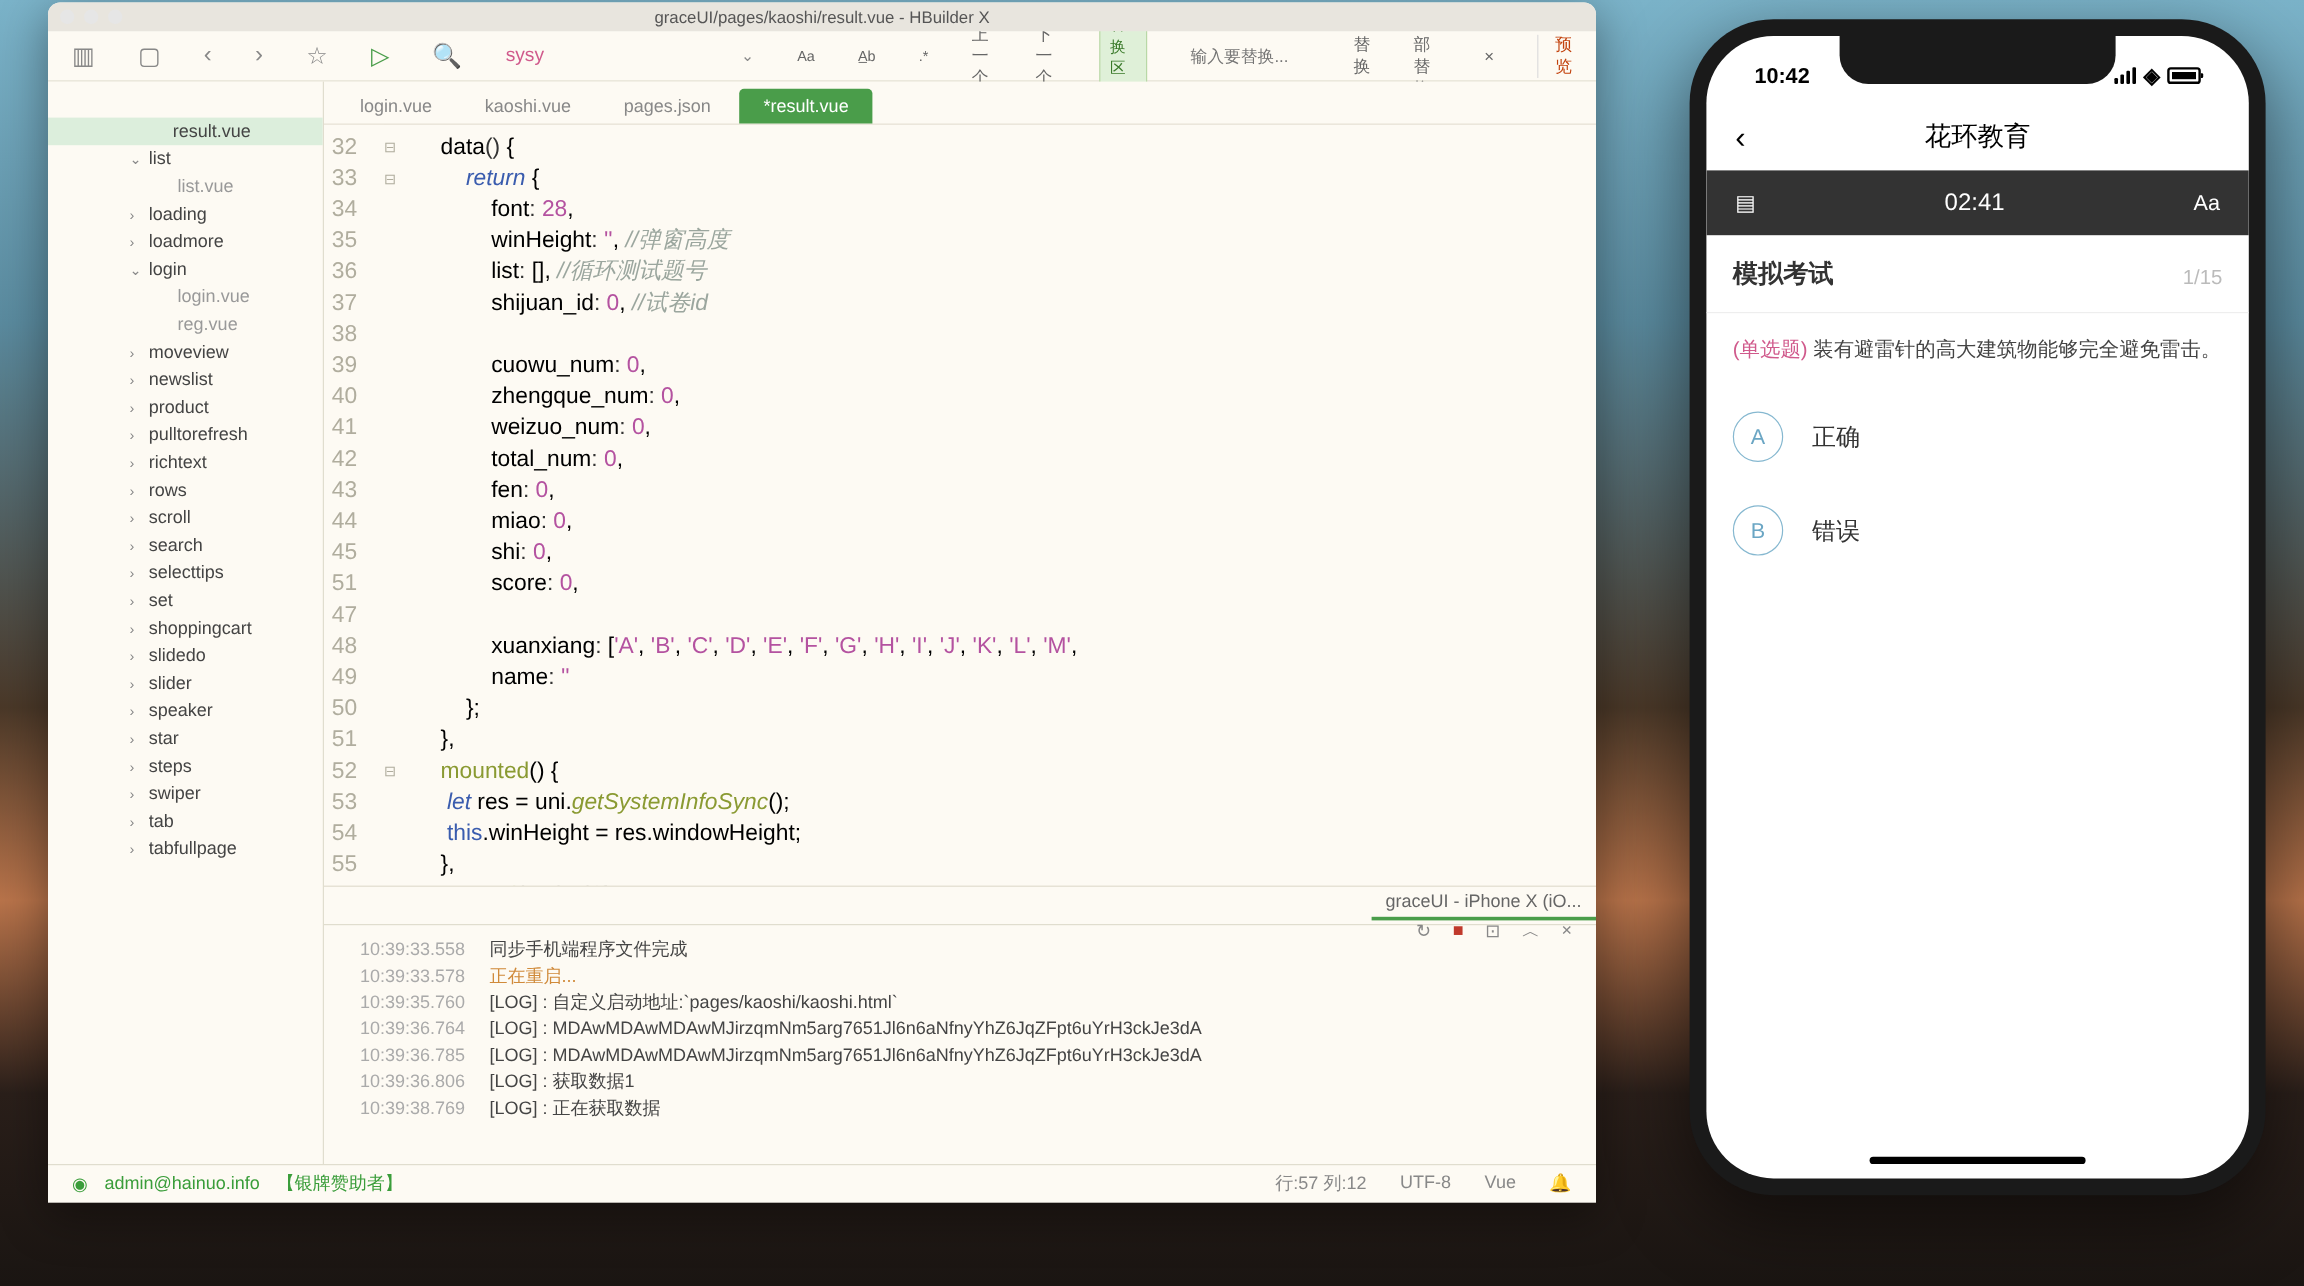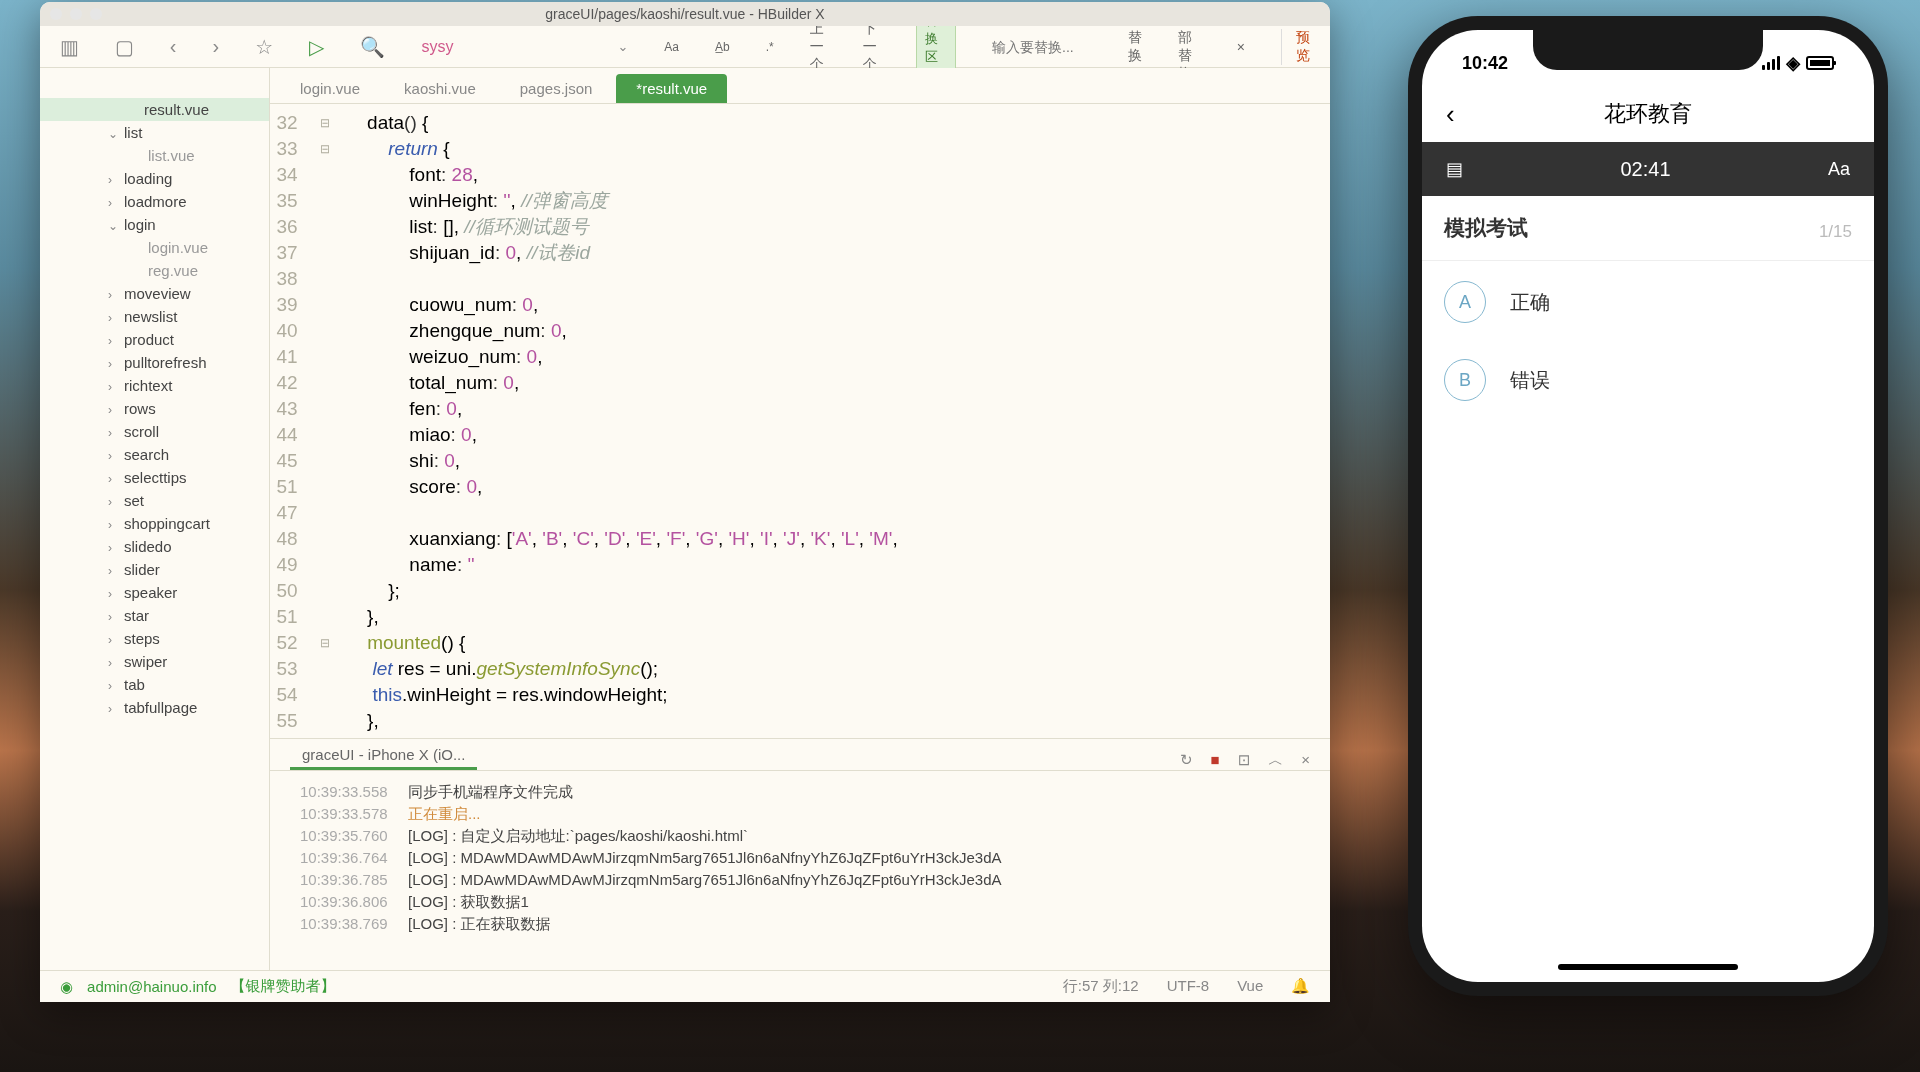--- a/index.html
+++ b/index.html
@@ -86,21 +86,21 @@
       background: #fdfaf3;
       border-right: 1px solid #e0ddce;
       overflow: hidden;
       padding-top: 30px;
     }
     .tree-item {
       padding: 3px 4px;
       font-size: 15px;
       color: #444;
       display: flex;
-      align-items: flex-end;
+      align-items: center;
       cursor: pointer;
     }
     .tree-item.file { color: #999; }
     .tree-item.active { background: #dceedc; }
     .chev { display: inline-block; width: 16px; font-size: 12px; color: #888; }
     .tree-item .lbl { white-space: nowrap; }
 
     .editor-col { flex: 1; display: flex; flex-direction: column; min-width: 0; }
     .tabs {
       display: flex;
@@ -172,20 +172,21 @@
       display: flex;
       flex-direction: column;
     }
     .console-tabs {
       display: flex;
       height: 32px;
       align-items: flex-end;
       border-bottom: 1px solid #e0ddce;
       padding-left: 20px;
       justify-content: space-between;
+      flex-direction: column;
     }
     .console-tab {
       padding: 4px 12px;
       font-size: 15px;
       color: #666;
       border-bottom: 3px solid #4a9d4a;
     }
     .console-actions { display: flex; gap: 18px; padding-right: 20px; color: #888; font-size: 15px; }
     .console-actions .red { color: #c0392b; }
     .console-body {
@@ -616,20 +617,23 @@
     </div>
     <div class="darkbar">
       <span>▤</span>
       <span class="darkbar-timer">02:41</span>
       <span>Aa</span>
     </div>
     <div class="exam-sect">
       <span class="exam-title">模拟考试</span>
       <span class="exam-count">1/15</span>
     </div>
+    <div class="question">
+      <span class="q-type">(单选题)</span><span> 装有避雷针的高大建筑物能够完全避免雷击。</span>
+    </div>
     <div class="options" id="opts">
         <div class="option">
           <div class="opt-badge">A</div>
           <div class="opt-label">正确</div>
         </div>
         <div class="option">
           <div class="opt-badge">B</div>
           <div class="opt-label">错误</div>
         </div>
       </div>

